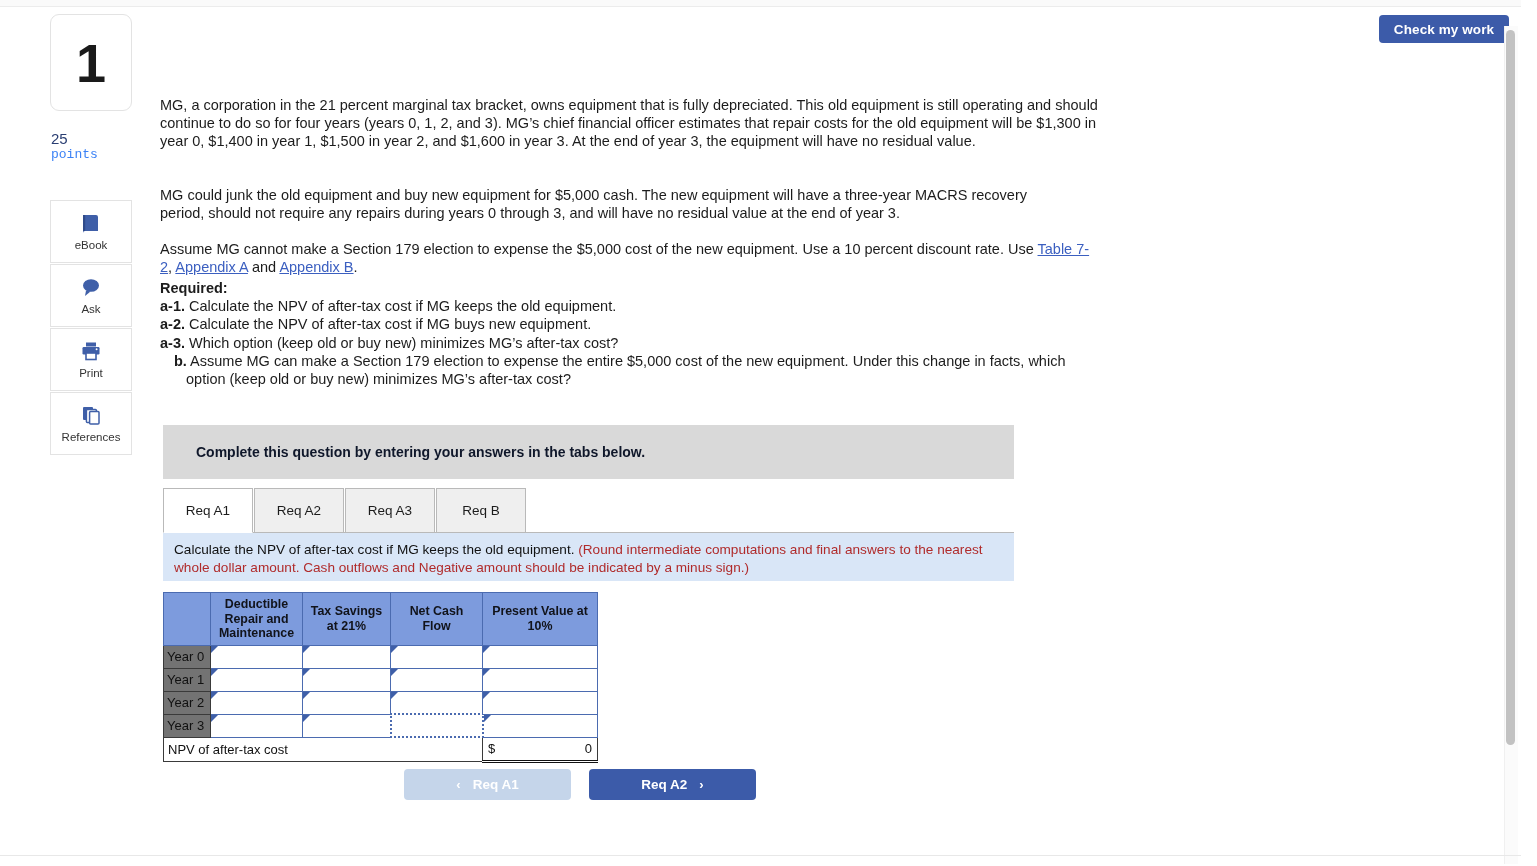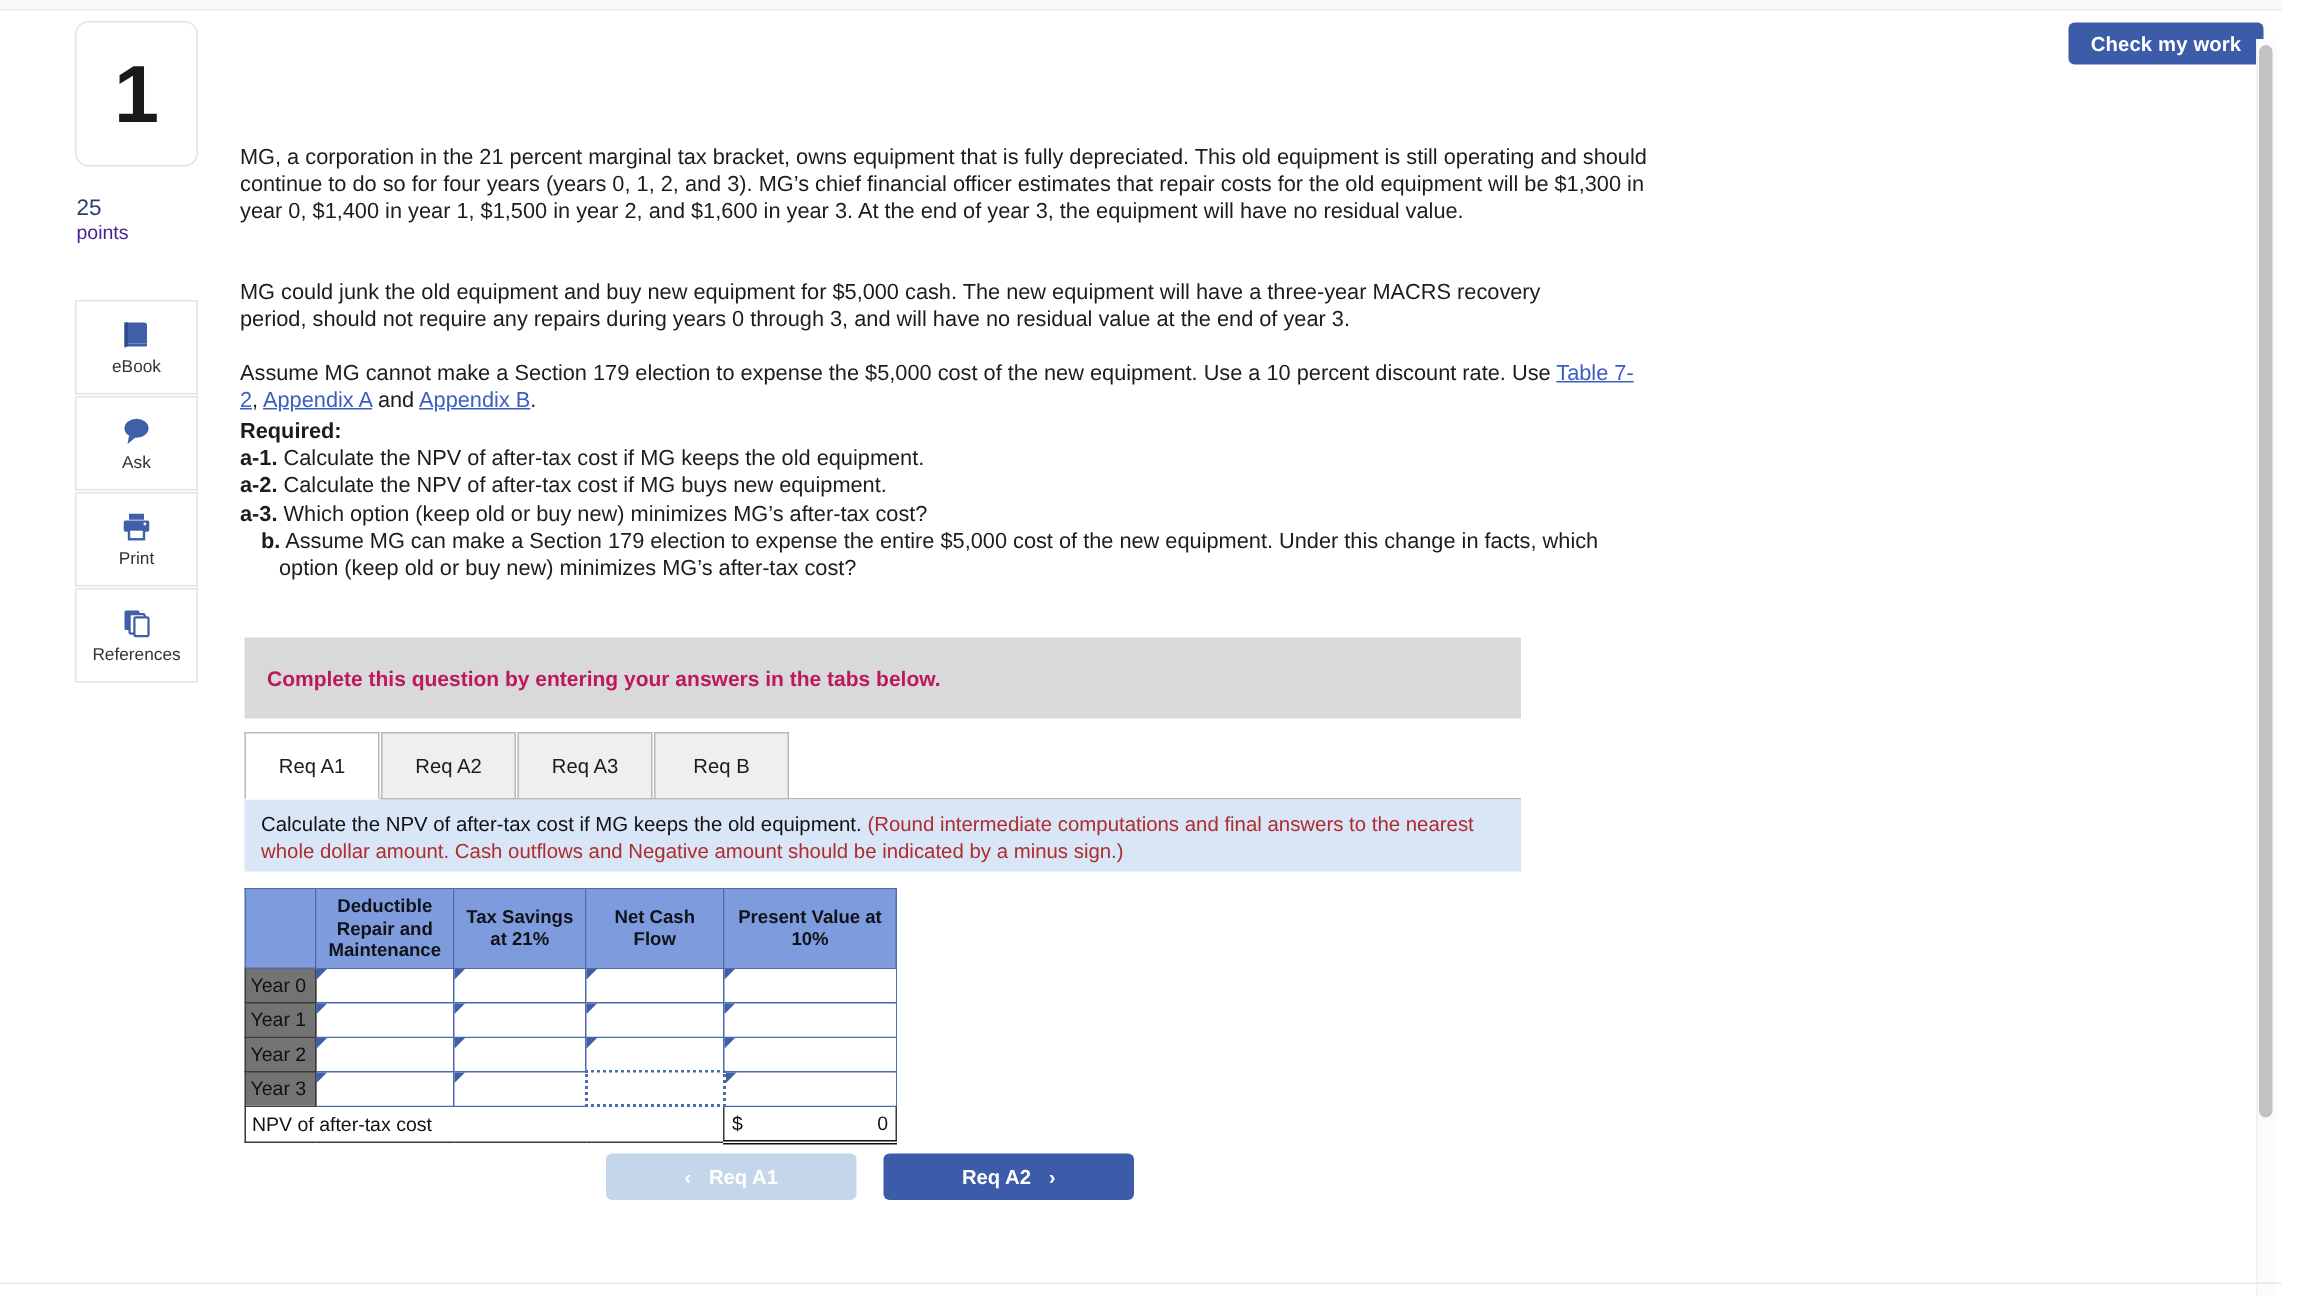--- a/index.html
+++ b/index.html
@@ -62,21 +62,21 @@
     border-radius: 9px;
     background: #fff;
     display: flex; align-items: center; justify-content: center;
   }
   .qnum {
     font-size: 54px; font-weight: bold; color: #1a1a1a;
     line-height: 1; font-family: "Liberation Sans", sans-serif;
   }
   .points-wrap { margin-top: 20px; padding-left: 1px; }
   .points-num { font-size: 15px; color: #2a3e72; font-weight: normal; line-height: 1.05; }
-  .points-lbl { font-size: 13px; color: #4c1d95; line-height: 1.25; }
+  .points-lbl { font-size: 13px; color: #3b82f6; line-height: 1.25; font-family: Liberation Mono, monospace; }
 
   .tools { margin-top: 37px; }
   .tool-btn {
     width: 82px; height: 63px;
     border: 1px solid #e3e3e3;
     background: #ffffff;
     display: flex; flex-direction: column;
     align-items: center; justify-content: center;
     gap: 5px;
     cursor: pointer;
@@ -103,22 +103,22 @@
   a.link { color: #3b5fc0; text-decoration: underline; }
 
   
   .gray-banner {
     position: absolute; left: 163px; top: 425px;
     width: 851px; height: 54px;
     background: #d9d9d9;
     display: flex; align-items: center;
   }
   .gray-banner span {
-    font-size: 14px; font-weight: bold; color: #be185d;
-    padding-left: 15px;
+    font-size: 14px; font-weight: bold; color: #0f172a;
+    padding-left: 33px;
   }
 
   
   .tabs {
     position: absolute; left: 163px; top: 488px;
     width: 851px; height: 45px;
     display: flex; align-items: flex-end;
   }
   .tab {
     height: 45px; min-width: 90px;

